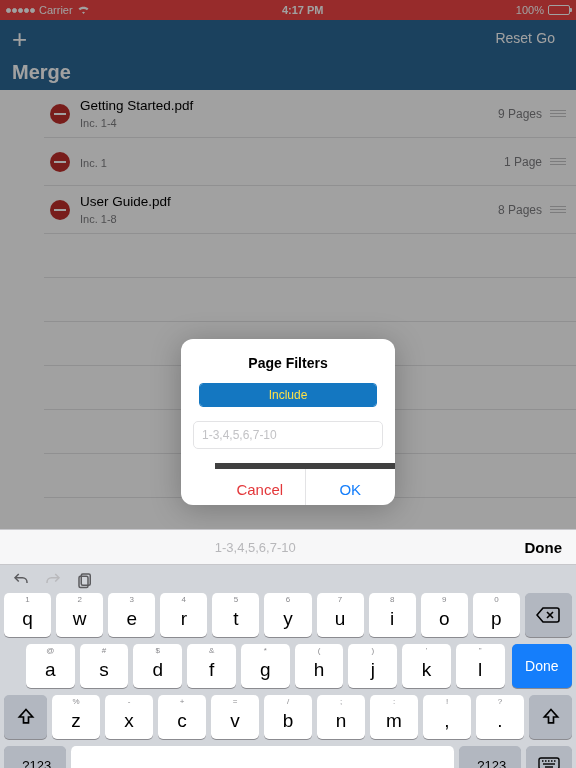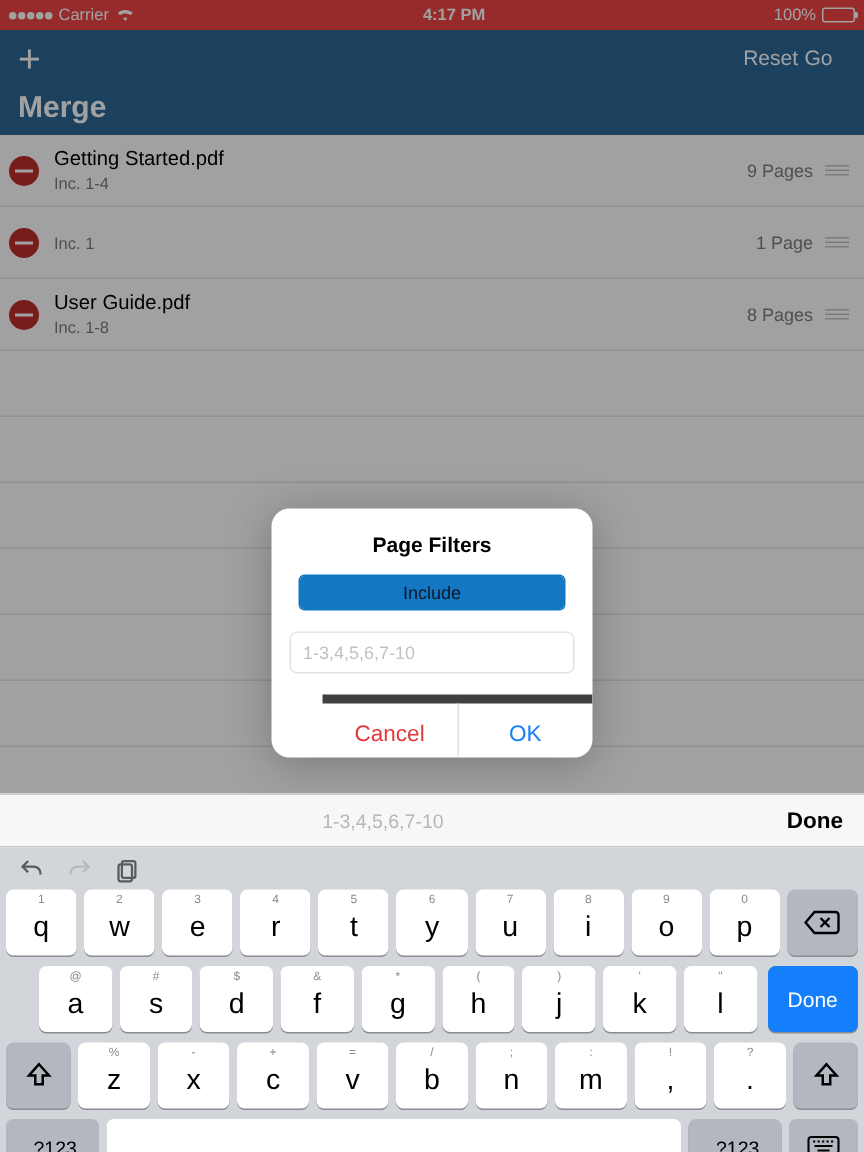--- a/index.html
+++ b/index.html
@@ -20,40 +20,40 @@
 
   
   .nav { height: 70px; background: #2c6896; color: #fff; position: relative; }
   .nav .add { position: absolute; top: 6px; left: 12px; font-size: 26px; line-height: 26px; font-weight: 300; }
   .nav .reset { position: absolute; top: 10px; right: 44px; font-size: 14px; }
   .nav .go { position: absolute; top: 10px; right: 21px; font-size: 14px; }
   .nav .title { position: absolute; left: 12px; bottom: 6px; font-size: 20px; font-weight: 600; }
 
   
   .list { background: #fff; }
-  .row { display: flex; align-items: center; height: 48px; border-bottom: 1px solid #e4e4e6; padding: 0 10px 0 6px; }
+  .row { display: flex; align-items: center; height: 48px; border-bottom: 1px solid #e4e4e6; padding: 0 10px 0 6px; margin-left: 44px; }
   .row.empty { height: 44px; }
   .del { width:20px; height:20px; background:#be2f2b; border-radius:50%; position:relative; margin-right:10px; flex-shrink:0; }
   .del::after { content:""; position:absolute; left:4px; right:4px; top:9px; height:2px; background:#fff; }
   .row .info { flex:1; }
   .row .name { font-size: 13.5px; color:#000; line-height:16px; }
   .row .inc { font-size: 11px; color:#7d7d80; line-height:14px; margin-top:2px; }
   .row .pages { font-size: 12px; color:#7d7d80; margin-right:8px; }
   .row .grab { width:16px; display:flex; flex-direction:column; gap:2px; }
   .row .grab span { height:1px; background:#c4c4c7; }
 
   
   .dim { position:absolute; left:0; right:0; top:0; height:529px; background:rgba(0,0,0,.37); }
 
   
   .modal { position:absolute; left:181px; top:339px; width:214px; background:#fff; border-radius:12px; overflow:hidden; box-shadow:0 4px 30px rgba(0,0,0,.25); }
   .modal .mtitle { text-align:center; font-size:14px; font-weight:600; padding:16px 0 12px; }
   .seg { display:flex; margin:0 18px 14px; border:1px solid #1477c1; border-radius:4px; overflow:hidden; height:24px; }
   .seg div { flex:1; text-align:center; font-size:12px; line-height:22px; color:#1477c1; }
-  .seg div.on { background:#1477c1; color:#0f172a; }
+  .seg div.on { background:#1477c1; color:#fde047; }
   .modal input { display:block; width:calc(100% - 24px); margin:0 12px 14px; height:28px; border:1px solid #e3e3e5; border-radius:5px; padding:0 8px; font-size:12px; color:#333; }
   .modal input::placeholder { color:#c2c2c5; }
   .mbtns { display:flex; border-top:6px solid #404040; height:42px;margin-left:34px; }
   .mbtns div { flex:1; text-align:center; line-height:42px; font-size:15px; }
   .mbtns .cancel { color:#e3373a; border-right:1px solid #e3e3e5; }
   .mbtns .ok { color:#157efb; }
 
   
   .kbacc { position:absolute; left:0; right:0; top:529px; height:36px; background:#f7f7f8; border-top:1px solid #c7c7cb; border-bottom:1px solid #c7c7cb; display:flex; align-items:center; }
   .kbacc .hint { flex:1; text-align:center; font-size:13px; color:#b7b7ba; }

